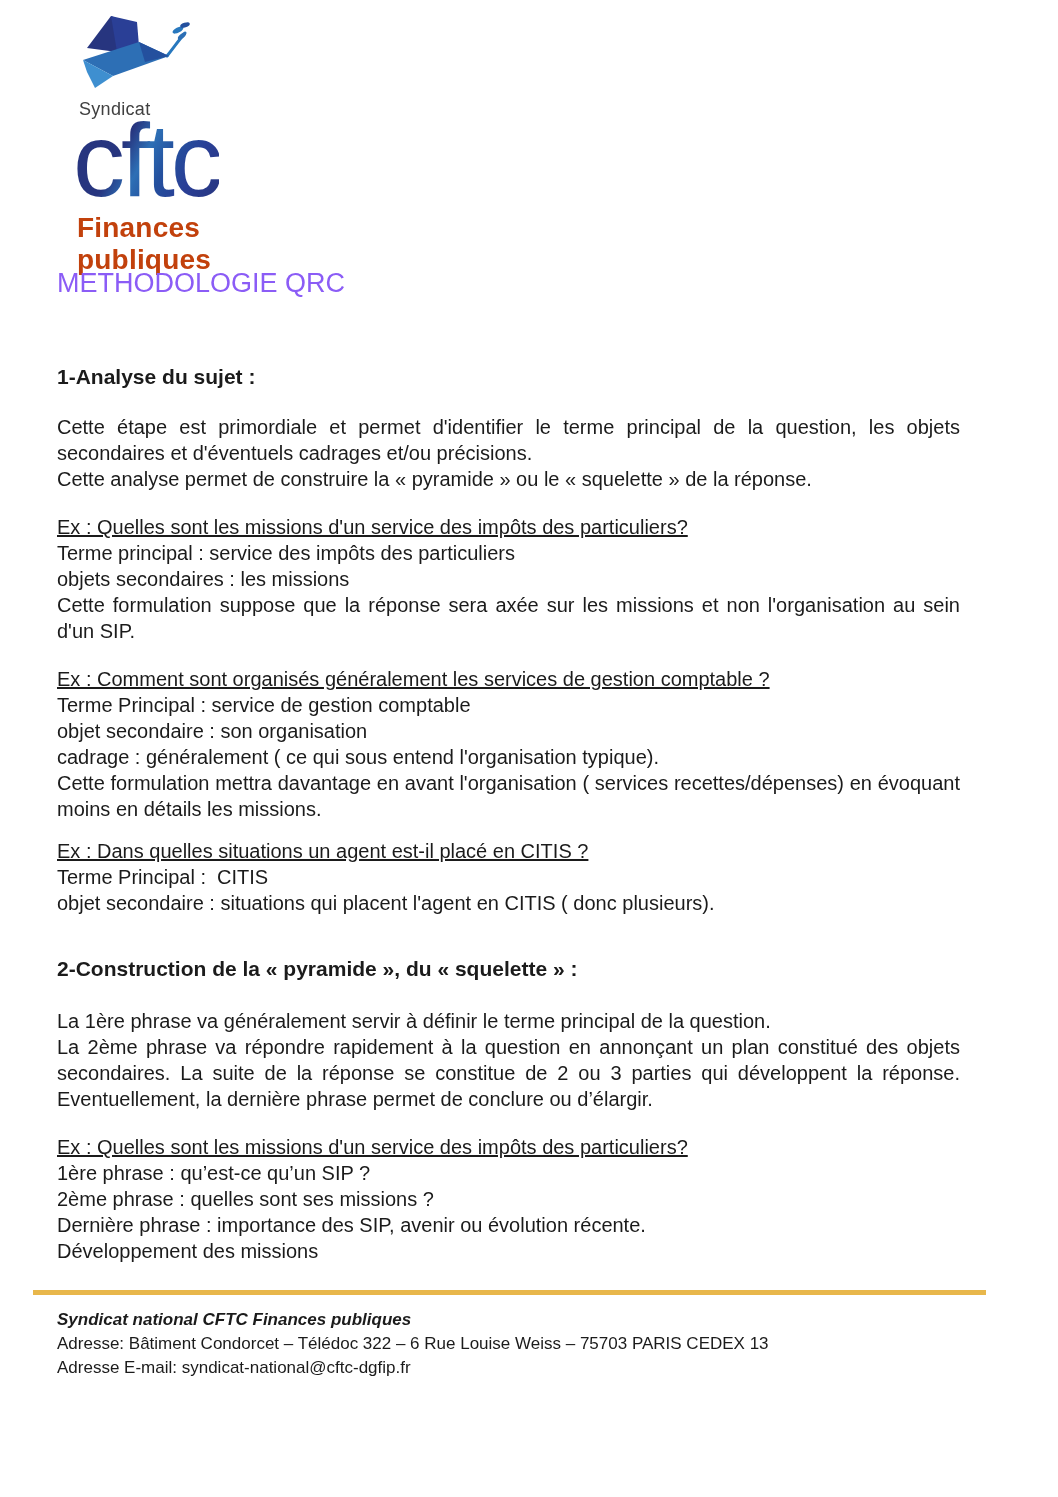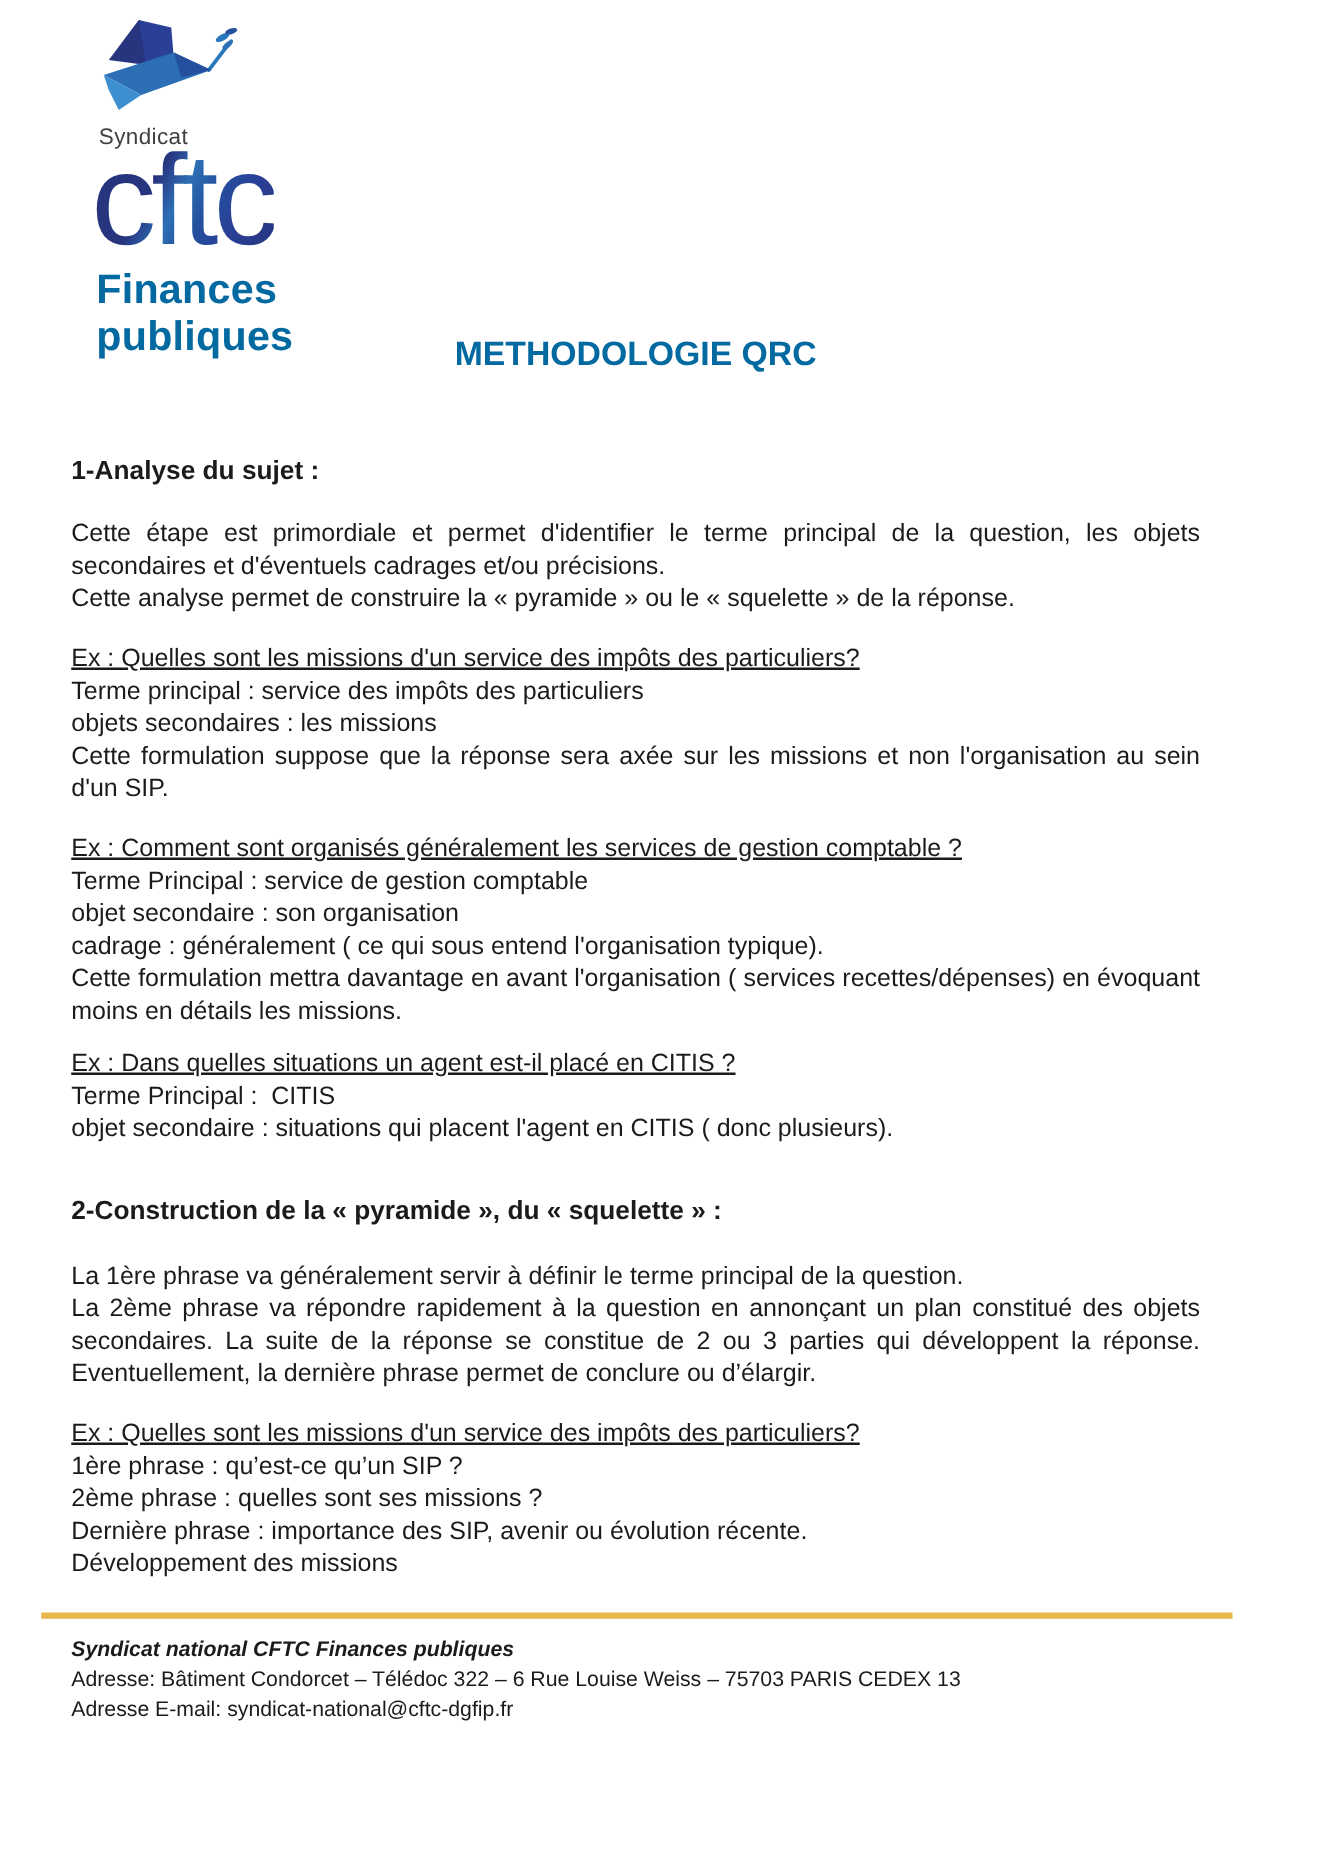--- a/index.html
+++ b/index.html
@@ -16,26 +16,26 @@
   .logo-bird { display:block; margin-left:4px; }
   .logo-syndicat { color:#404040; font-size:18px; letter-spacing:.3px; margin:1px 0 0 4px; }
   .logo-acronym {
     width:max-content;
     font-size:104px; font-weight:normal; line-height:.76; letter-spacing:-4px;
     margin-top:1px; margin-left:-2px;
     color:#27357F;
     background:linear-gradient(118deg,#27357F 0%,#27357F 34%,#2D6FB5 48%,#24509E 62%,#2A3F96 78%,#27357F 100%);
     -webkit-background-clip:text; background-clip:text; -webkit-text-fill-color:transparent;
   }
-  .logo-subtitle { color:#0369a1; font-size:33px; font-weight:bold; margin-top:12px; margin-left:2px; letter-spacing:.2px; }
+  .logo-subtitle { color:#c2410c; font-size:28px; font-weight:bold; margin-top:12px; margin-left:2px; letter-spacing:.2px; }
 
   
   .doc-title {
     position:absolute; top:268px; left:57px; width:903px;
-    text-align:center; font-size:27px; font-weight:bold; color:#0369a1;
+    font-size:27px; font-weight:normal; color:#8b5cf6;
   }
 
   
   .content { position:absolute; left:57px; top:358px; width:903px; font-size:20px; line-height:26px; }
   .heading { font-size:21px; font-weight:bold; }
   .justify { text-align:justify; }
   .underlined { text-decoration:underline; }
   .line, .para { white-space:pre-wrap; }
 
   .mt-s1head { margin-top:6px; }

